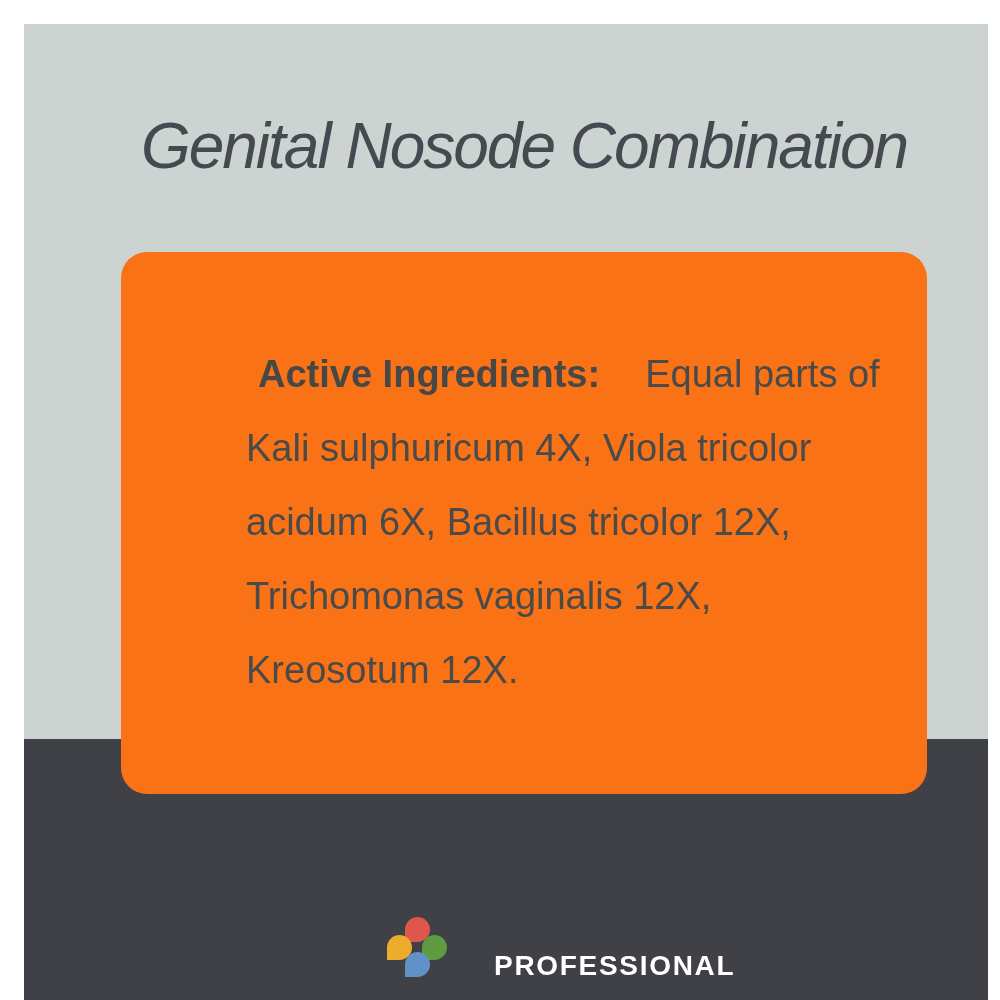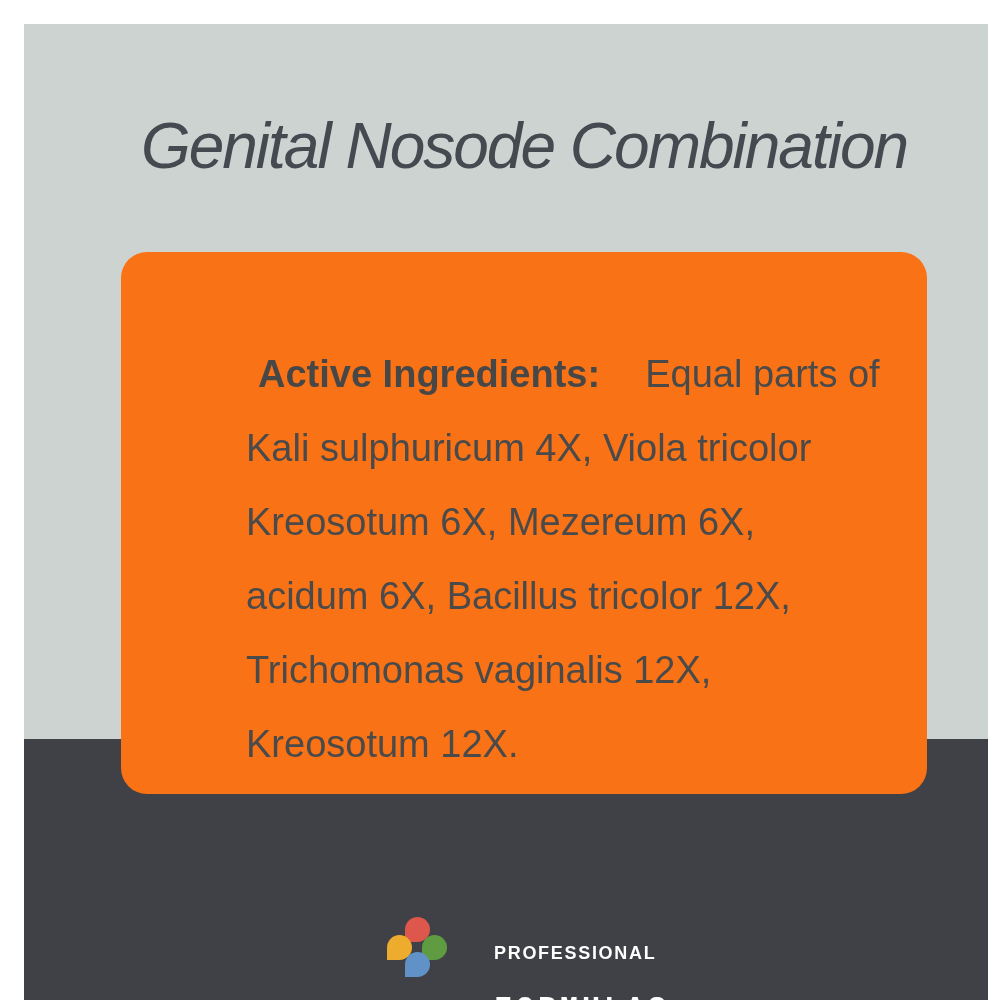--- a/index.html
+++ b/index.html
@@ -69,25 +69,26 @@
   .petal-top    { left: 18px; top: 0; }
   .petal-left   { left: 0;  top: 18px; }
   .petal-right  { left: 35px; top: 18px; }
   .petal-bottom { left: 18px; top: 35px; }
   .brand-name {
     position: absolute;
     left: 446px; top: 893px;
     color: #ffffff;
   }
   .brand-line1 {
-    font-size: 18px;
+    font-size: 28px;
     line-height: 24px;
     font-weight: bold;
     letter-spacing: 1.7px;
     white-space: nowrap;
+    margin-top: 13px;
   }
   .brand-line2 {
     margin-top: 4px;
     font-size: 30px;
     line-height: 32px;
     font-weight: bold;
     letter-spacing: 4px;
     white-space: nowrap;
     font-family: Liberation Mono, monospace;
   }
@@ -99,21 +100,20 @@
 
   <div class="bg-top"></div>
   <div class="bg-bottom"></div>
 
   <h1 class="title">Genital Nosode Combination</h1>
 
   <div class="card">
     <div class="card-text">
       <div class="ing-line"><span class="ing-bold">Active Ingredients:</span><span>  Equal parts of</span></div>
       <div class="ing-line">Kali sulphuricum 4X, Viola tricolor</div>
-      <div class="ing-line">Kreosotum 6X, Mezereum 6X,</div>
       <div class="ing-line">acidum 6X, Bacillus tricolor 12X,</div>
       <div class="ing-line">Trichomonas vaginalis 12X,</div>
       <div class="ing-line">Kreosotum 12X.</div>
     </div>
   </div>
 
   <div class="brand">
     <div class="logo-icon">
       <span class="petal petal-top" style="background-color: rgb(221, 87, 76);"></span>
       <span class="petal petal-left" style="background-color: rgb(237, 172, 46);"></span>

